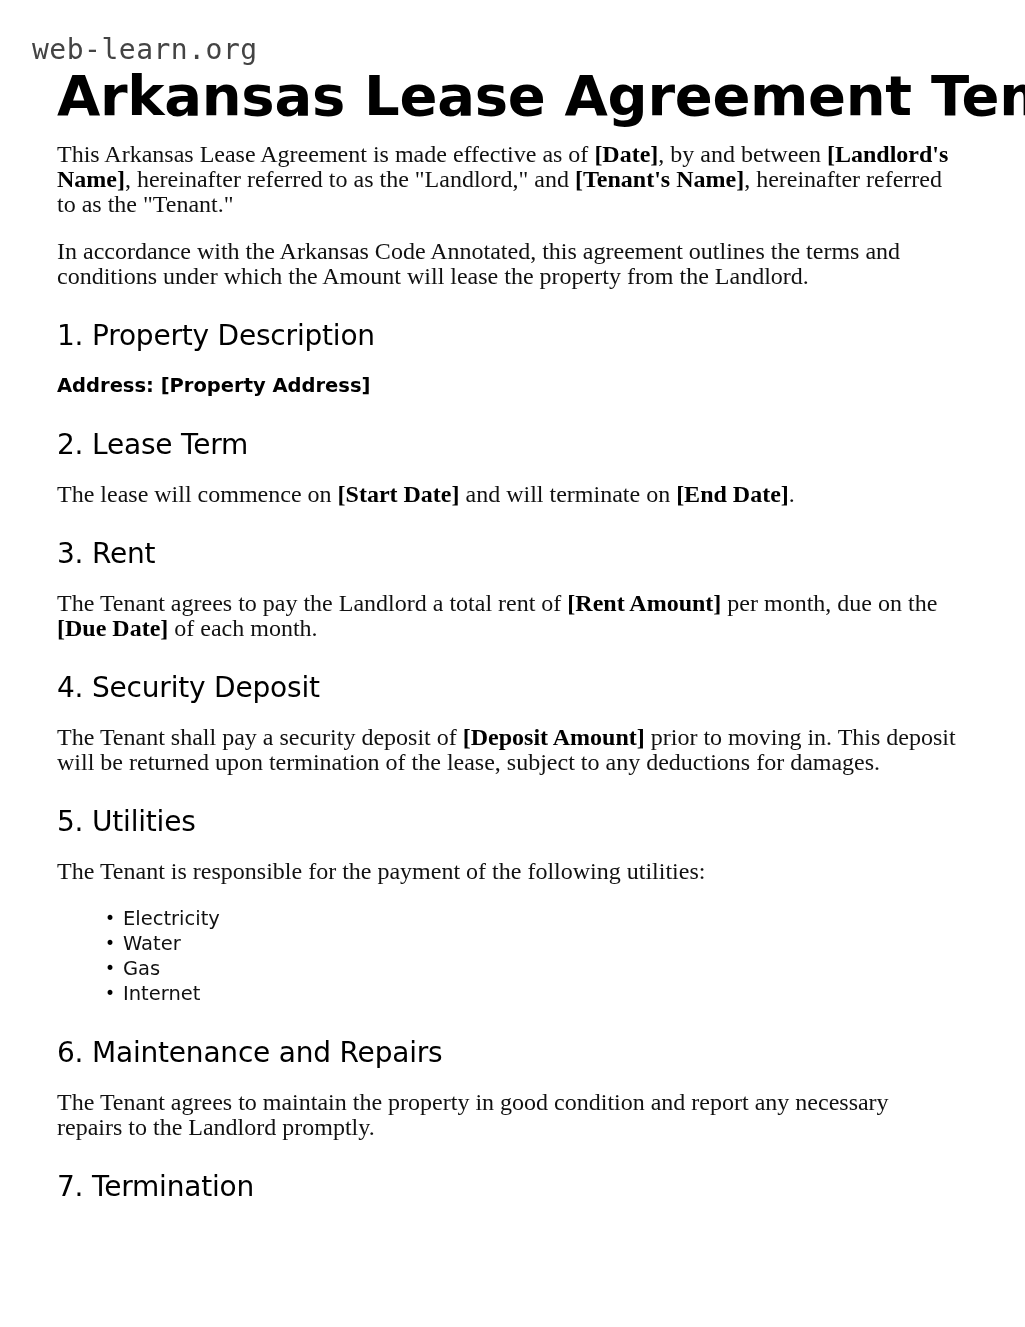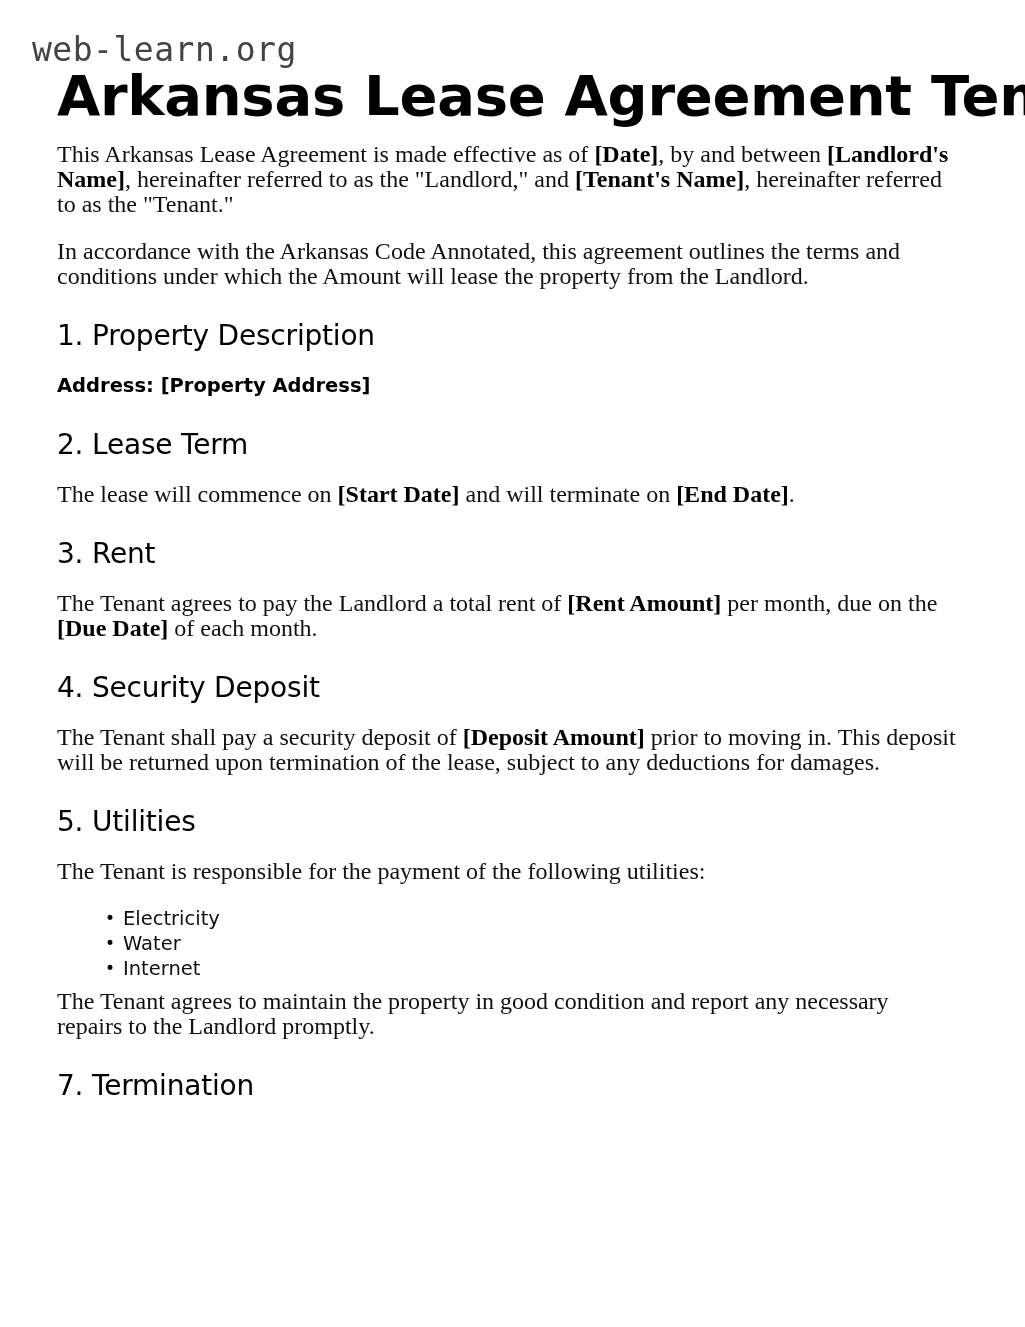--- a/index.html
+++ b/index.html
@@ -27,21 +27,21 @@
 
   
   .masthead {
     position: absolute;
     left: 32px;
     top: 30px;
     width: 960px;
   }
   .site-logo {
     font-family: "DejaVu Sans Mono", "Liberation Mono", monospace;
-    font-size: 33px;
+    font-size: 28px;
     line-height: 40px;
     letter-spacing: 0.5px;
     color: #444444;
     font-weight: 400;
     white-space: nowrap;
   }
 
   
   .doc {
     position: absolute;
@@ -139,21 +139,23 @@
     <p class="body-text"><span>The Tenant agrees to pay the Landlord a total rent of </span><strong class="ph">[Rent Amount]</strong><span> per month, due on the </span><strong class="ph">[Due Date]</strong><span> of each month.</span></p>
 
     <h2 class="section-heading">4. Security Deposit</h2>
     <p class="body-text"><span>The Tenant shall pay a security deposit of </span><strong class="ph">[Deposit Amount]</strong><span> prior to moving in. This deposit will be returned upon termination of the lease, subject to any deductions for damages.</span></p>
 
     <h2 class="section-heading">5. Utilities</h2>
     <p class="body-text">The Tenant is responsible for the payment of the following utilities:</p>
     <ul class="utilities-list">
       <li>Electricity</li>
       <li>Water</li>
+      <li>Gas</li>
       <li>Internet</li>
     </ul>
 
+    <h2 class="section-heading">6. Maintenance and Repairs</h2>
     <p class="body-text">The Tenant agrees to maintain the property in good condition and report any necessary repairs to the Landlord promptly.</p>
 
     <h2 class="section-heading">7. Termination</h2>
 
   </div>
 </div>
 
 </body></html>

